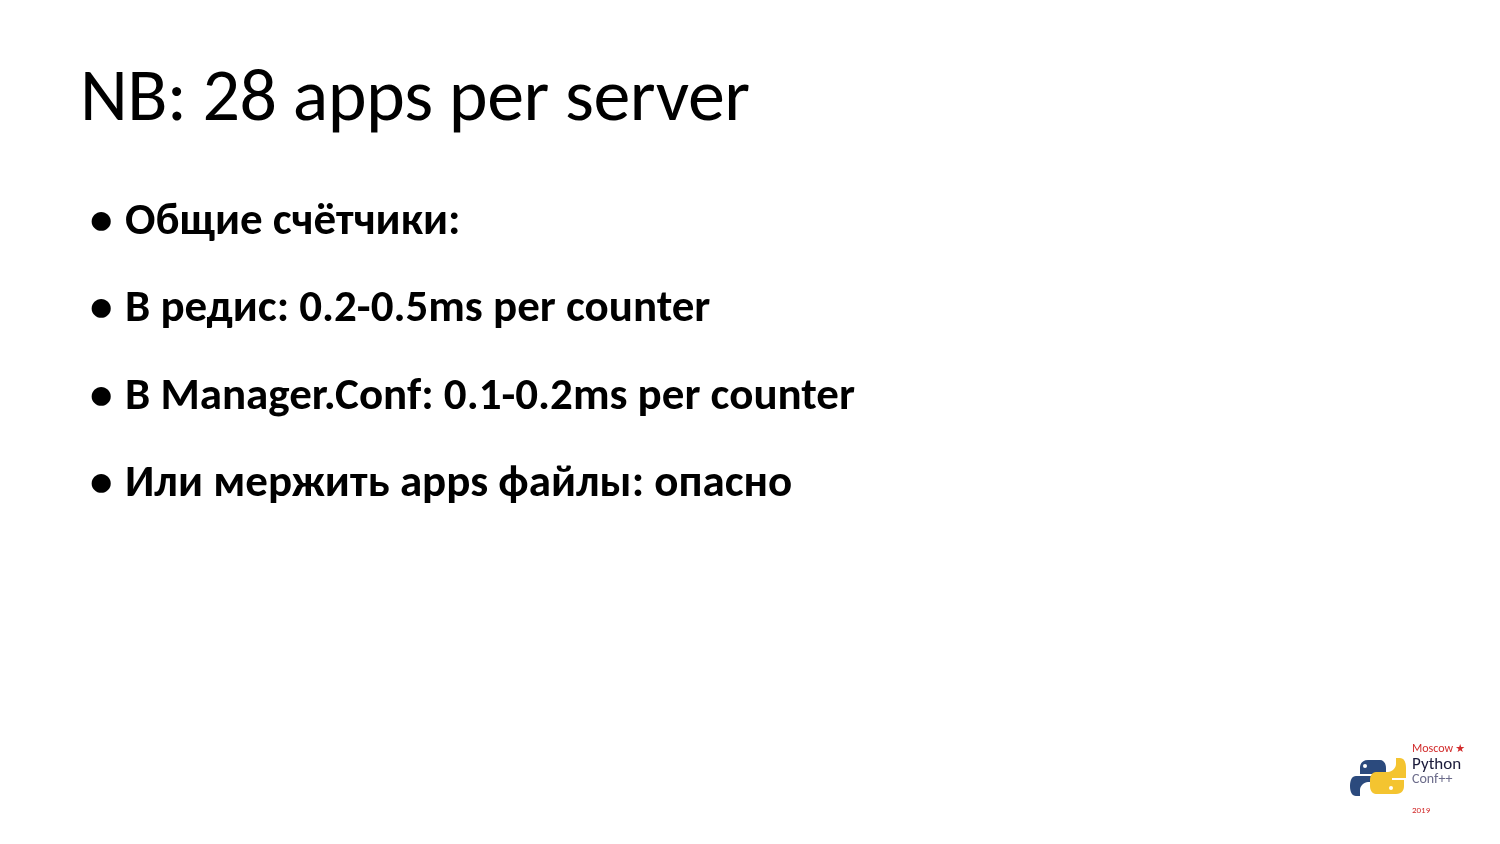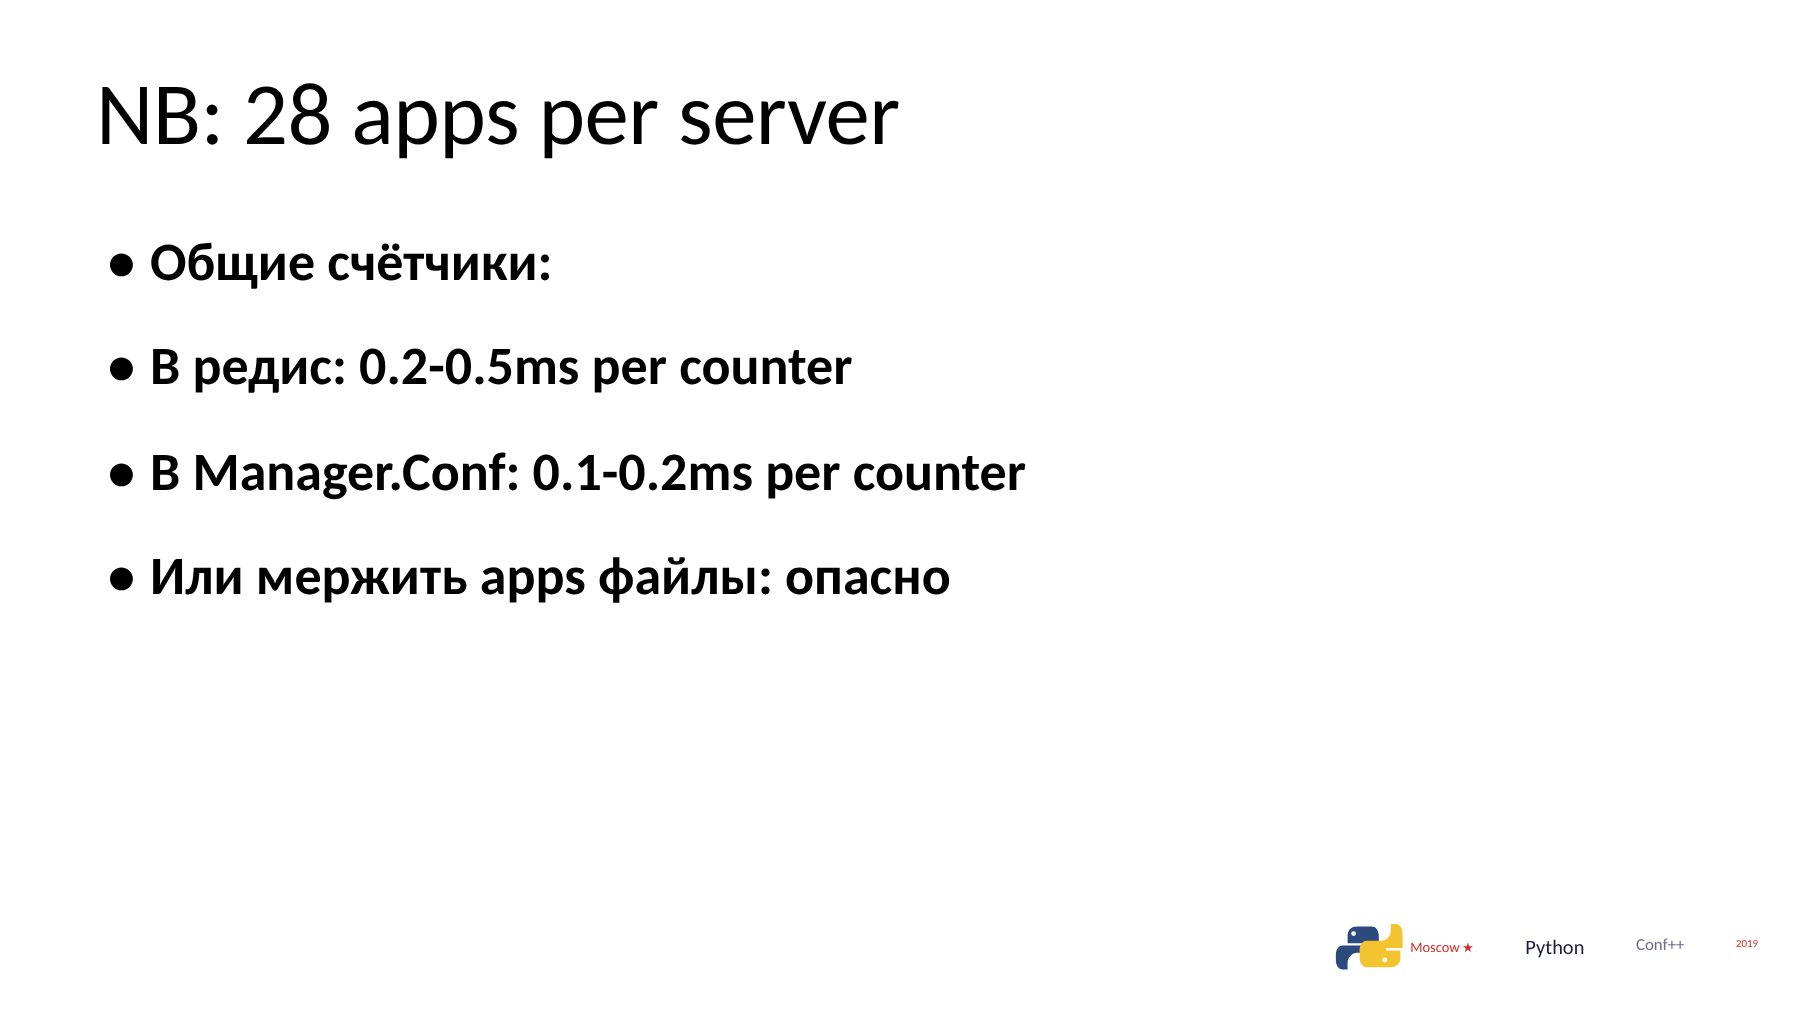--- a/index.html
+++ b/index.html
@@ -58,44 +58,43 @@
       align-items: center;
       gap: 6px;
     }
     .logo-icon {
       width: 56px;
       height: 50px;
       position: relative;
     }
     .logo-text {
       display: flex;
-      flex-direction: row;
+      flex-direction: column;
       line-height: 1;
-      gap: 43px;
     }
     .logo-moscow {
       font-size: 12px;
       color: #d22c2c;
       font-weight: 400;
     }
     .logo-python {
       font-size: 17px;
       color: #1a1a3a;
       font-weight: 400;
     }
     .logo-conf {
       font-size: 14px;
       color: #6b6b8a;
       font-weight: 400;
     }
     .logo-year {
       font-size: 9px;
       color: #d22c2c;
       font-weight: 400;
-      margin-top: 1px;
+      margin-top: 19px;
     }
     .star {
       color: #d22c2c;
       font-size: 11px;
       margin-left: 2px;
     }
   </style>
 </head>
 <body>
 

